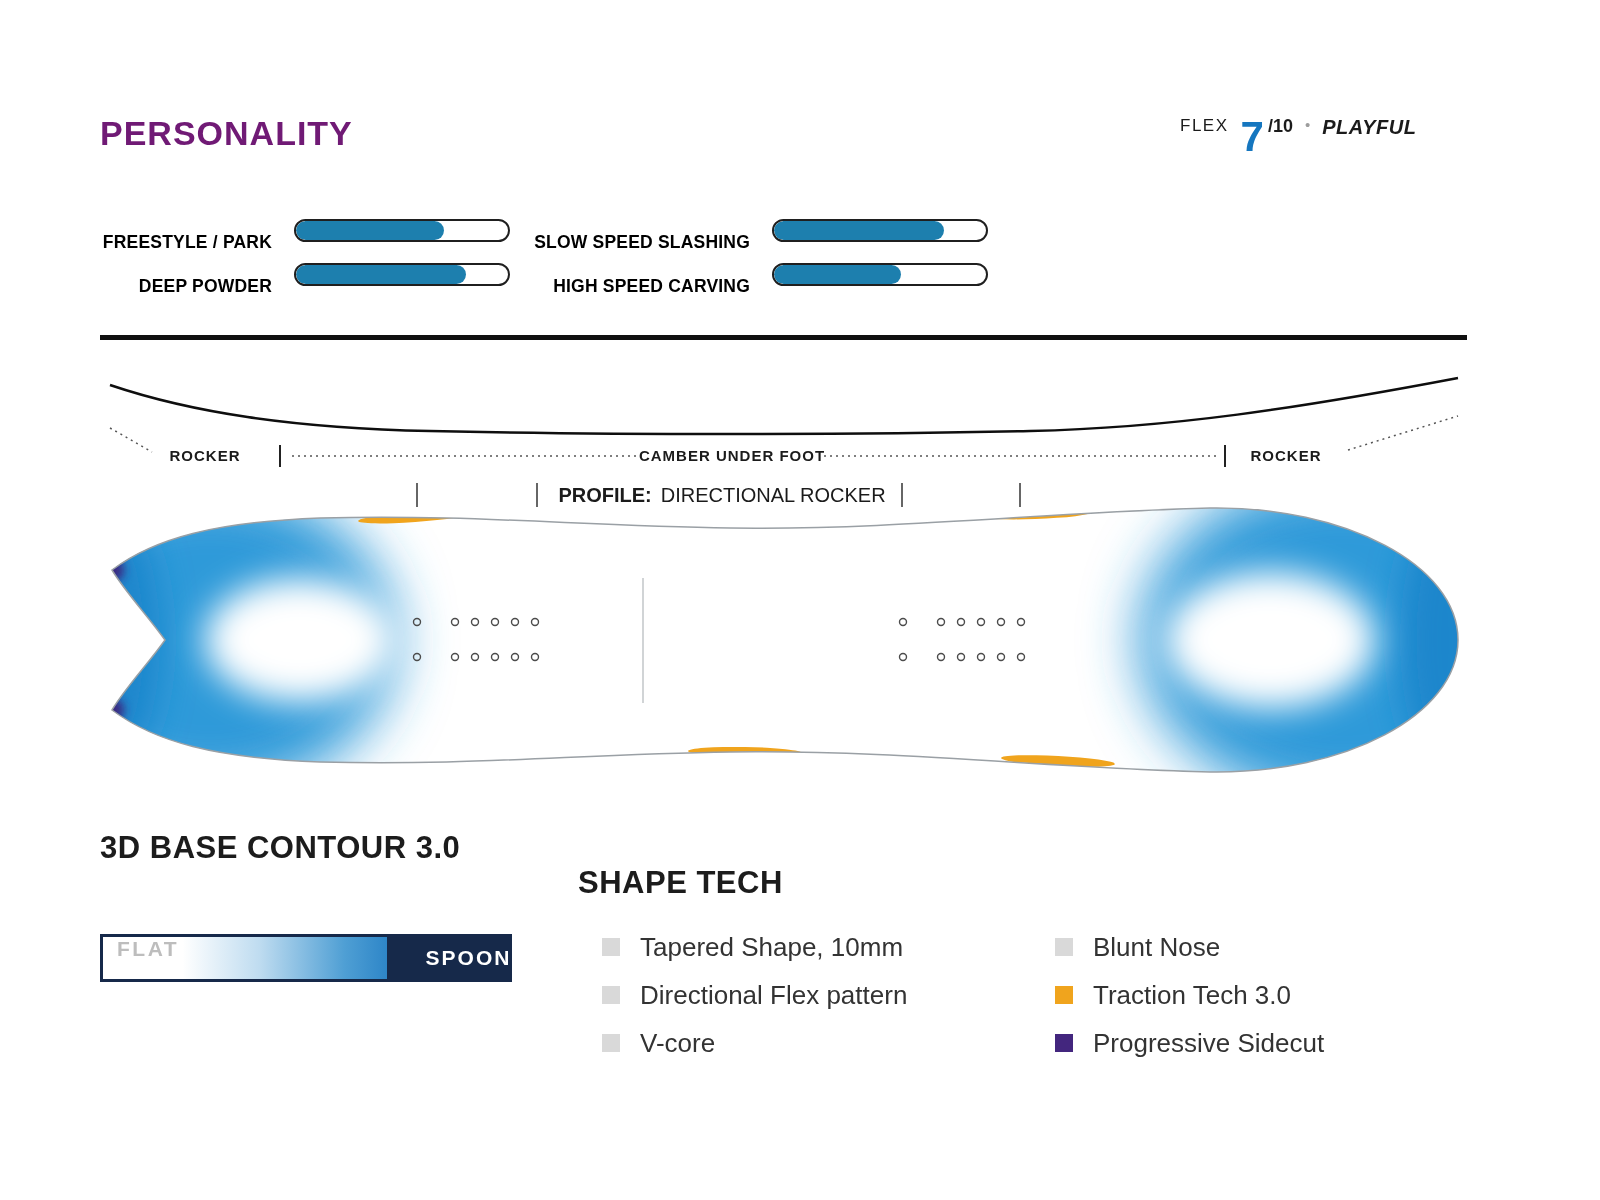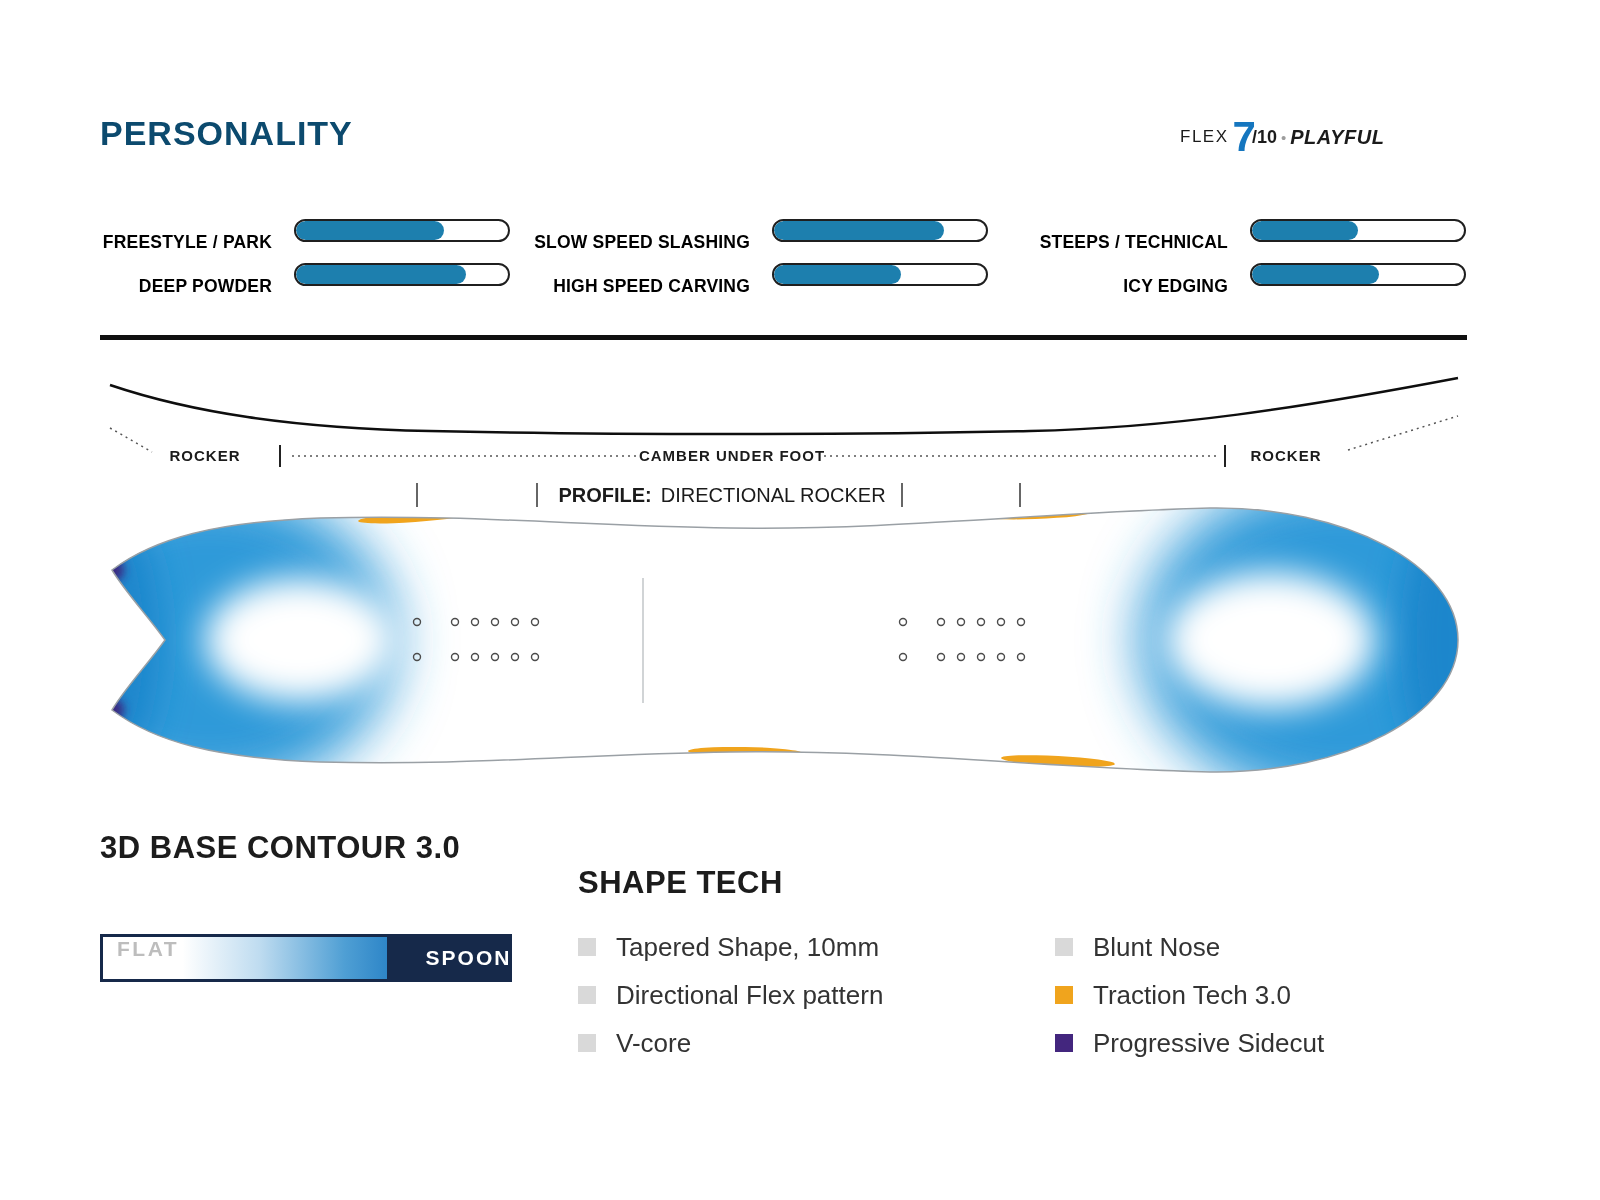--- a/index.html
+++ b/index.html
@@ -2,22 +2,22 @@
 <html style="--bar-fill: #1d7fae; --flex-accent: #1576bf; --board-blue: #2e9ad9; --board-blue-deep: #1b86cc; --accent-orange: #f0a41d; --accent-purple: #3a2580; --contour-navy: #16294a;"><head>
 <meta charset="utf-8">
 <style>
   * { margin:0; padding:0; box-sizing:border-box; }
   html,body { background:#ffffff; }
   .page {
     position:relative; width:1600px; height:1200px; background:#ffffff;
     font-family:"Liberation Sans", sans-serif; overflow:hidden; color:#1b1b1b;
   }
   
-  #personality-title { position:absolute; left:100px; top:114px; font-size:34px; font-weight:700; letter-spacing:1px; color:#0c4a6e; }
-  .flex-rating { position:absolute; left:1180px; top:116px; display:flex; align-items:center; gap:4px; }
+  #personality-title { position:absolute; left:100px; top:114px; font-size:34px; font-weight:700; letter-spacing:1px; color:#701a75; }
+  .flex-rating { position:absolute; left:1180px; top:116px; display:flex; align-items:flex-start; gap:12px; }
   .flex-label { font-size:17px; font-weight:500; letter-spacing:1.5px; }
   .flex-value { font-size:42px; font-weight:700; color:var(--flex-accent,#1576bf); line-height:1; }
   .flex-denom { font-size:18px; font-weight:700; margin-left:-8px; }
   .flex-dot { font-size:15px; color:#9d9d9d; }
   .flex-style { font-size:20px; font-weight:700; font-style:italic; letter-spacing:0.5px; }
   
   .bar-col { position:absolute; top:219px; }
   #bar-col-0 { left:60px; }
   #bar-col-1 { left:500px; }
   #bar-col-2 { left:980px; }
@@ -41,21 +41,21 @@
   .section-title { position:absolute; font-size:31px; font-weight:700; letter-spacing:0.5px; color:#1c1c1c; }
   #contour-title { left:100px; top:830px; }
   #shapetech-title { left:578px; top:841px;margin-top:24px; }
   .contour-bar { position:absolute; left:100px; top:934px; width:412px; height:48px; border:3px solid var(--contour-navy,#16294a); display:flex; }
   .contour-gradient { flex:1; display:flex; align-items:flex-start;
     background:linear-gradient(to right,#ffffff 0%,#ffffff 28%,#bfdcf0 55%,#4f9fd4 85%,#2e86c8 100%); }
   .contour-flat { margin-left:14px; font-size:21px; font-weight:700; letter-spacing:2.5px; color:#bdbdbd; }
   .contour-spoon { width:122px; background:var(--contour-navy,#16294a); color:#ffffff; display:flex; align-items:center; justify-content:center; font-size:21px; font-weight:700; letter-spacing:2px;padding-left:41px; }
   
   .tech-col { position:absolute; top:930px; }
-  #tech-col-0 { left:578px; }
+  #tech-col-0 { left:602px; }
   #tech-col-1 { left:1055px; }
   .tech-item { display:flex; align-items:center; height:34px; margin-bottom:14px; }
   .tech-bullet { width:18px; height:18px; margin-right:20px; flex:none; background:#d9d9d9; }
   .tech-label { font-size:26px; color:#333333; white-space:nowrap; }
 </style>
 </head>
 <body>
 
 <div class="page">
 
@@ -84,34 +84,20 @@
   </div>
   <div class="bar-col" id="bar-col-1">
     <div class="bar-row">
       <span class="bar-label">SLOW SPEED SLASHING</span>
       <div class="bar-track">
           <div class="bar-fill" style="width: 80%;"></div>
         </div>
     </div>
     <div class="bar-row">
       <span class="bar-label">HIGH SPEED CARVING</span>
-      <div class="bar-track">
-          <div class="bar-fill" style="width: 60%;"></div>
-        </div>
-    </div>
-  </div>
-  <div class="bar-col" id="bar-col-2">
-    <div class="bar-row">
-      <span class="bar-label">STEEPS / TECHNICAL</span>
-      <div class="bar-track">
-          <div class="bar-fill" style="width: 50%;"></div>
-        </div>
-    </div>
-    <div class="bar-row">
-      <span class="bar-label">ICY EDGING</span>
       <div class="bar-track">
           <div class="bar-fill" style="width: 60%;"></div>
         </div>
     </div>
   </div>
 
   <div class="divider"></div>
 
   <svg id="profile-svg" width="1600" height="150" viewBox="0 0 1600 150">
     <path d="M 110 15 C 190 42 290 58 430 61 C 560 64 660 64 730 64 C 800 64 900 64 1030 61 C 1170 58 1300 38 1458 8" fill="none" stroke="#0e0e0e" stroke-width="2.5"></path>

